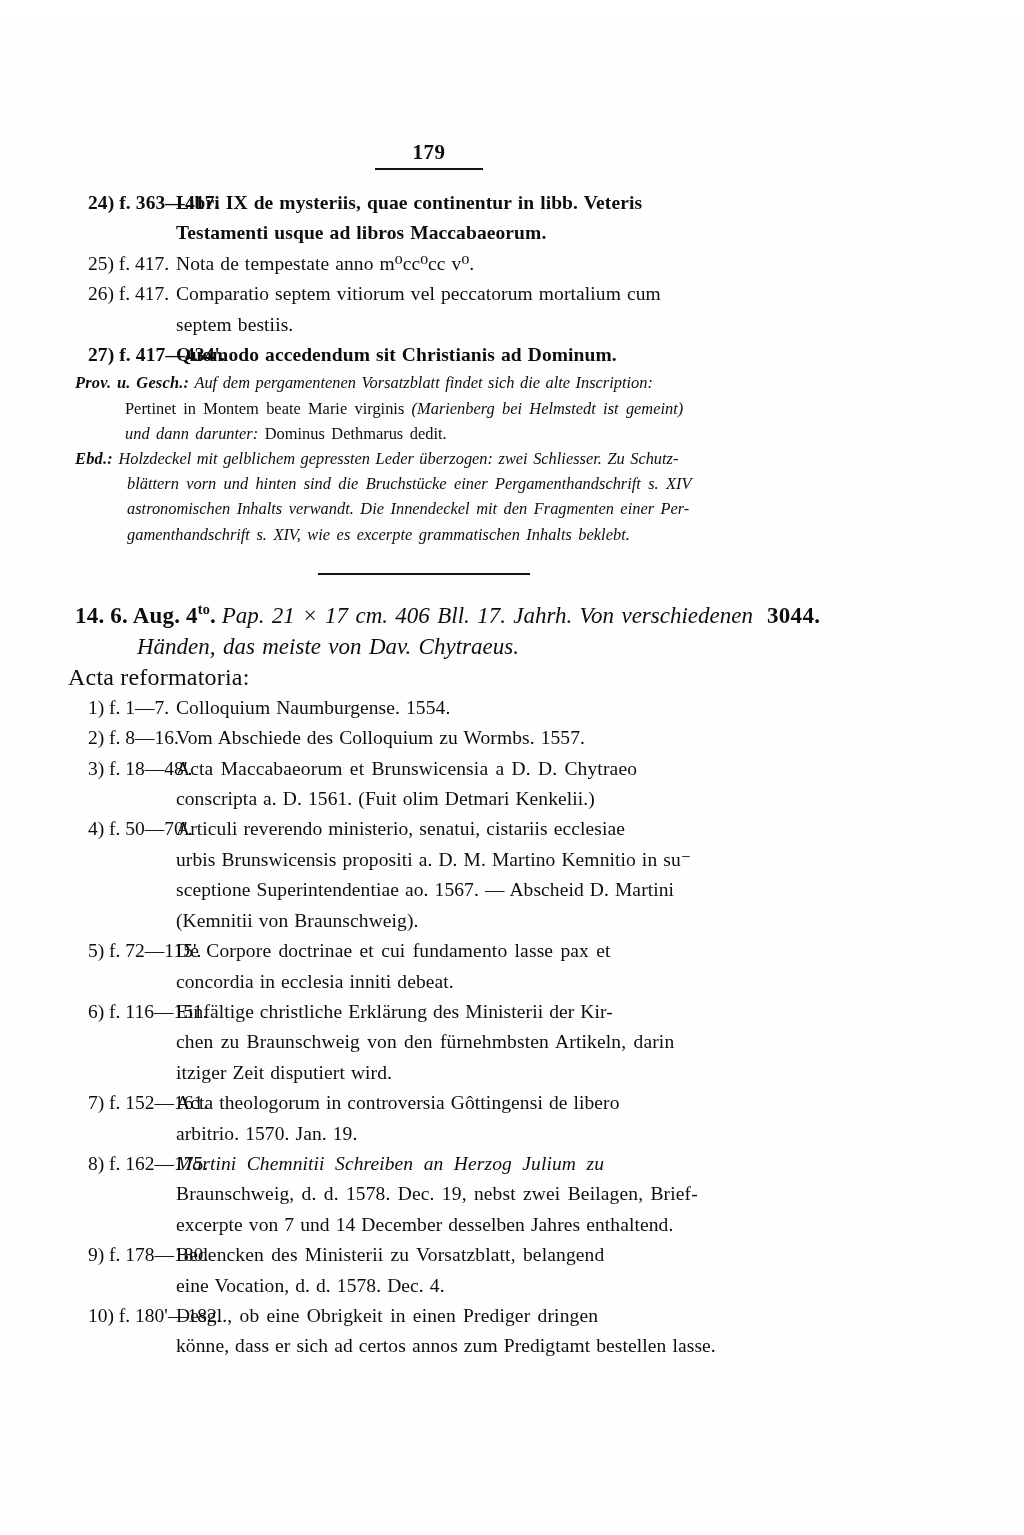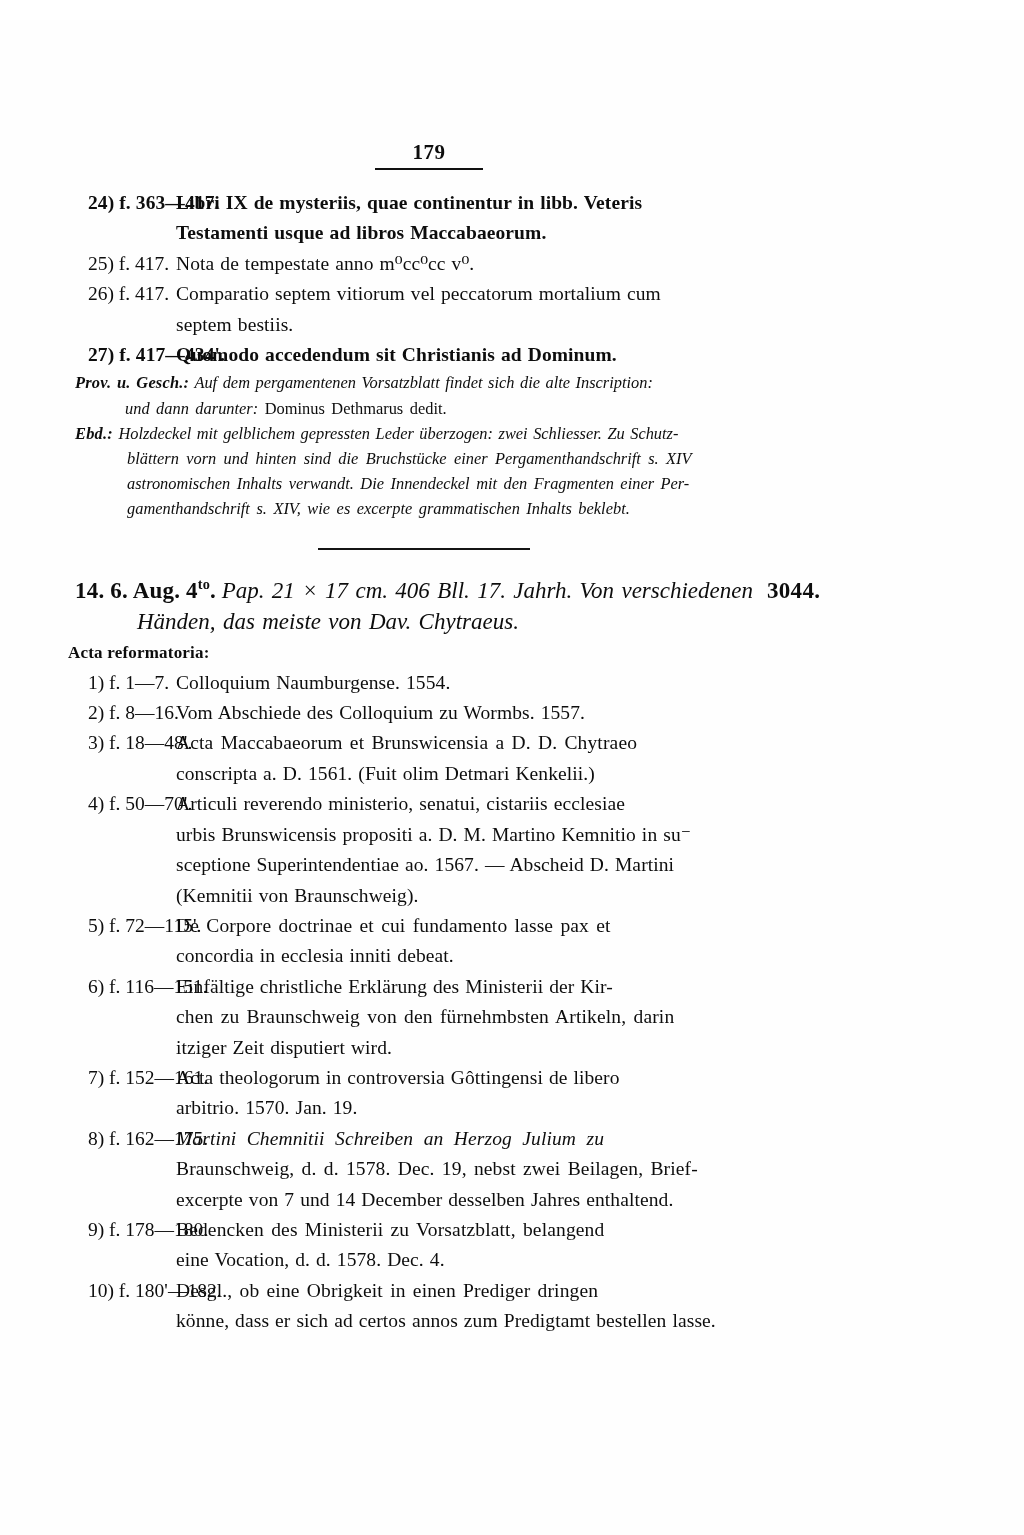--- a/index.html
+++ b/index.html
@@ -166,23 +166,23 @@
   }
   .entry-head .cont {
     display: block;
     font-style: italic;
     padding-left: 62px;
     white-space: nowrap;
     word-spacing: 1.6px;
   }
 
   .section-title {
-    font-size: 17px;
+    font-size: 24px;
     line-height: 31px;
-    font-weight: bold;
+    font-weight: normal;
     margin-left: 68px;
     letter-spacing: 0.2px;
     white-space: nowrap;
   }
   .gap-l { height: 26px; }
 </style>
 </head>
 <body>
 
 <div class="page">
@@ -222,20 +222,21 @@
       <div class="item bold">
         <span class="num">27) f. 417—434'.</span>
         <span class="body">
           <span class="ln sp3">Quomodo accedendum sit Christianis ad Dominum.</span>
         </span>
       </div>
     </div>
 
     <div class="note">
       <span class="ln w1"><span class="lab">Prov. u. Gesch.:</span> <span>Auf dem pergamentenen Vorsatzblatt findet sich die alte Inscription:</span></span>
+      <span class="ln ind w2"><span class="rom">Pertinet in Montem beate Marie virginis</span> <span>(Marienberg bei Helmstedt ist gemeint)</span></span>
       <span class="ln ind w3"><span>und dann darunter:</span> <span class="rom">Dominus Dethmarus dedit.</span></span>
     </div>
 
     <div class="note">
       <span class="ln w1"><span class="lab">Ebd.:</span> <span>Holzdeckel mit gelblichem gepressten Leder überzogen: zwei Schliesser. Zu Schutz-</span></span>
       <span class="ln ind2 w2">blättern vorn und hinten sind die Bruchstücke einer Pergamenthandschrift s. XIV</span>
       <span class="ln ind2 w3">astronomischen Inhalts verwandt. Die Innendeckel mit den Fragmenten einer Per-</span>
       <span class="ln ind2 w3">gamenthandschrift s. XIV, wie es excerpte grammatischen Inhalts beklebt.</span>
     </div>
 

